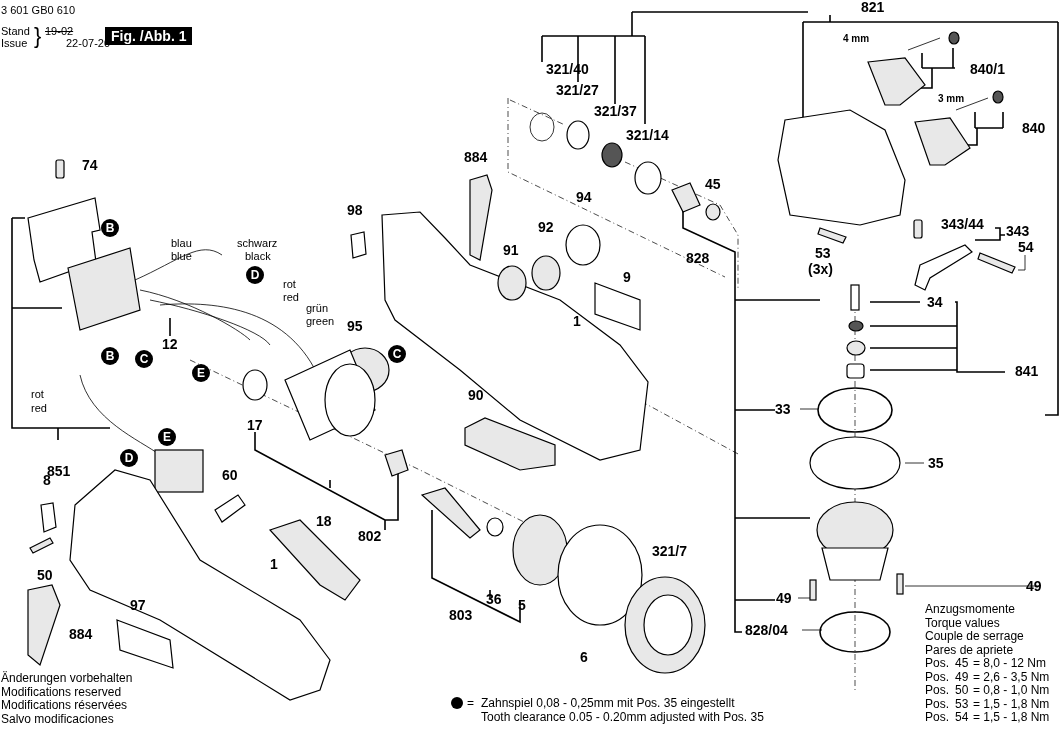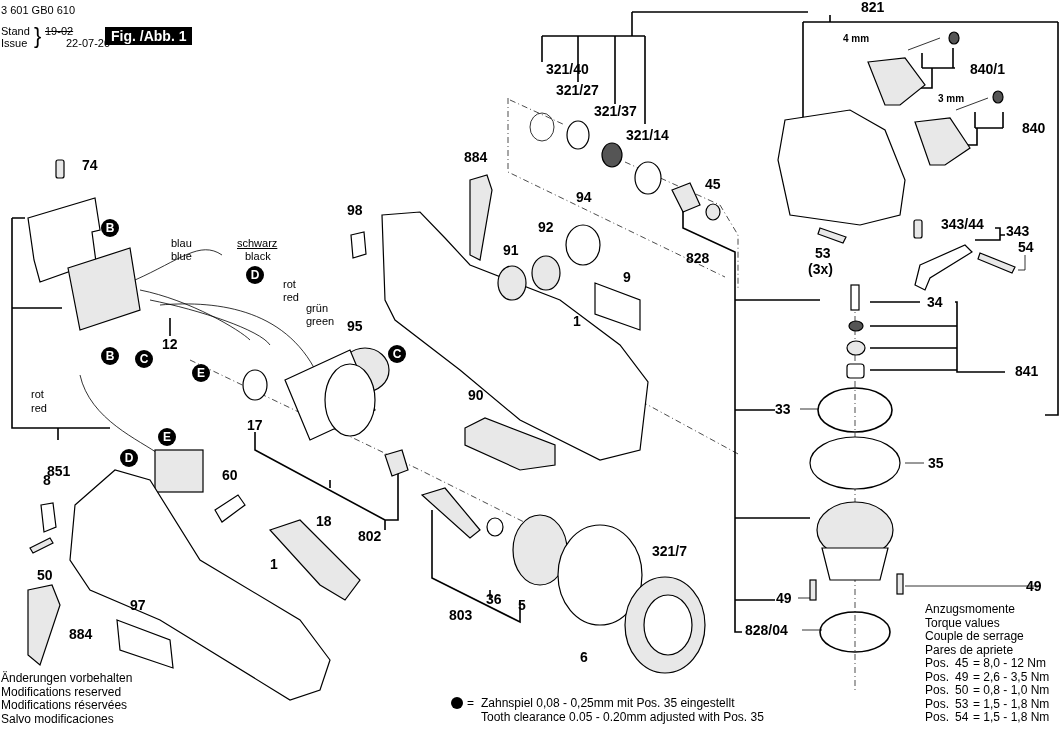--- a/index.html
+++ b/index.html
@@ -226,21 +226,21 @@
 <div class="abs badge" style="left:246px;top:266px;">D</div>
 <div class="abs badge" style="left:101px;top:347px;">B</div>
 <div class="abs badge" style="left:135px;top:350px;">C</div>
 <div class="abs badge" style="left:192px;top:364px;">E</div>
 <div class="abs badge" style="left:388px;top:345px;">C</div>
 <div class="abs badge" style="left:158px;top:428px;">E</div>
 <div class="abs badge" style="left:120px;top:449px;">D</div>
 
 <div class="abs lbl" style="left:171px;top:237px;">blau</div>
 <div class="abs lbl" style="left:171px;top:250px;">blue</div>
-<div class="abs lbl" style="left:237px;top:237px;text-decoration:underline;">schwarz</div>
+<div class="abs lbl" style="left:237px;top:237px;">schwarz</div>
 <div class="abs lbl" style="left:245px;top:250px;">black</div>
 <div class="abs lbl" style="left:283px;top:278px;">rot</div>
 <div class="abs lbl" style="left:283px;top:291px;">red</div>
 <div class="abs lbl" style="left:306px;top:302px;">grün</div>
 <div class="abs lbl" style="left:306px;top:315px;">green</div>
 <div class="abs lbl" style="left:31px;top:388px;">rot</div>
 <div class="abs lbl" style="left:31px;top:402px;">red</div>
 
 <div class="abs" style="left:1px;top:672px;">
   <div class="txt">Änderungen vorbehalten</div>

